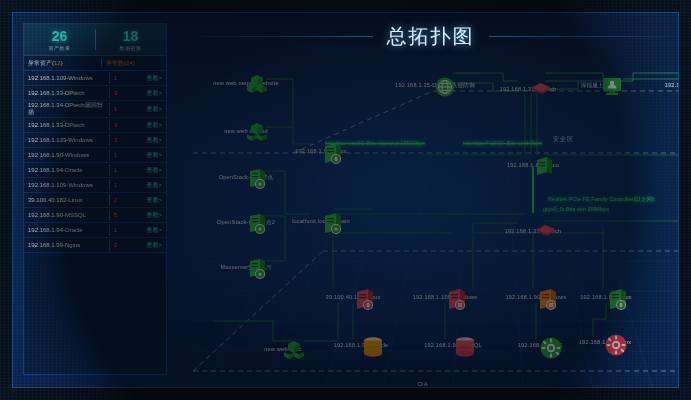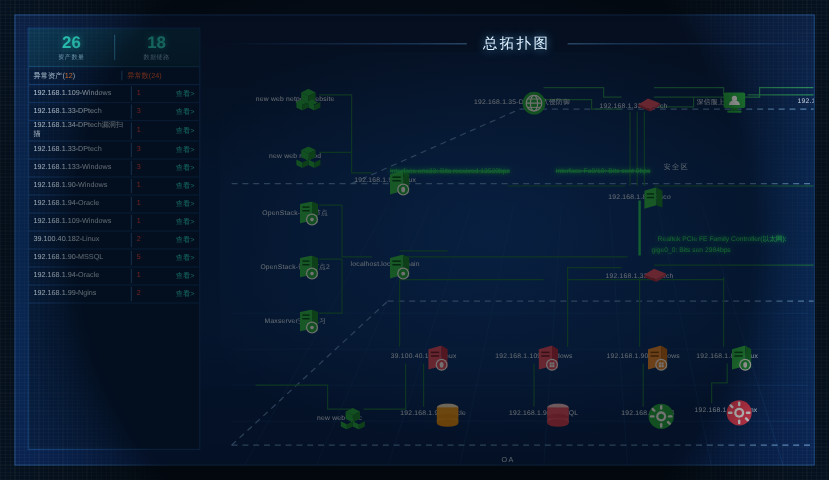--- a/index.html
+++ b/index.html
@@ -50,21 +50,21 @@
     pointer-events:none;
   }
 
   
   .title-wrap {
     position: absolute; left: 170px; top: 8px; width: 495px; height: 30px;
     display:flex; align-items:center; justify-content:center;
     pointer-events:none;
   }
   .title-text {
-    color: #dff1ff; font-size: 12px; letter-spacing: 2px;
+    color: #dff1ff; font-size: 20px; letter-spacing: 2px;
     text-shadow: 0 0 8px rgba(90,190,255,.8);
     padding: 0 14px; position:relative; z-index:2;
   }
   .title-line { flex: 1; height: 1px; background: linear-gradient(90deg, rgba(70,150,230,0) 0%, #3f86d8 80%, #6fb6ff 100%); }
   .title-line.r { background: linear-gradient(270deg, rgba(70,150,230,0) 0%, #3f86d8 80%, #6fb6ff 100%); }
 
   
   .sidebar {
     position: absolute; left: 10px; top: 10px;
     width: 144px; height: 352px;

